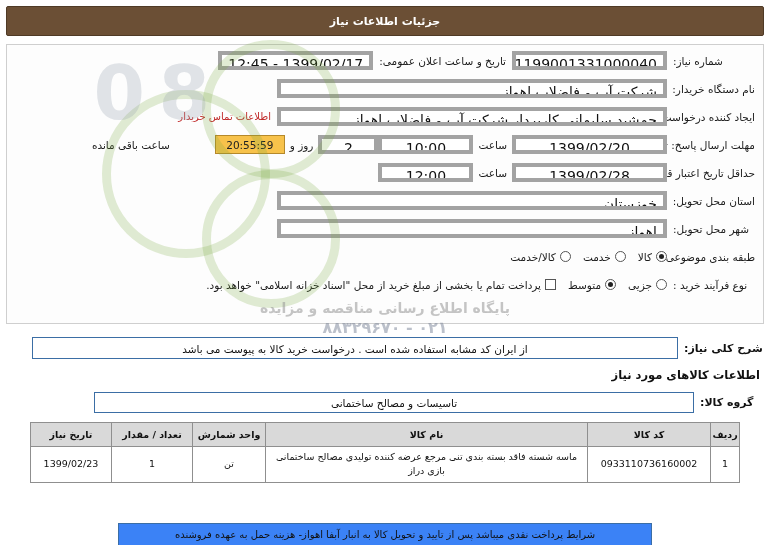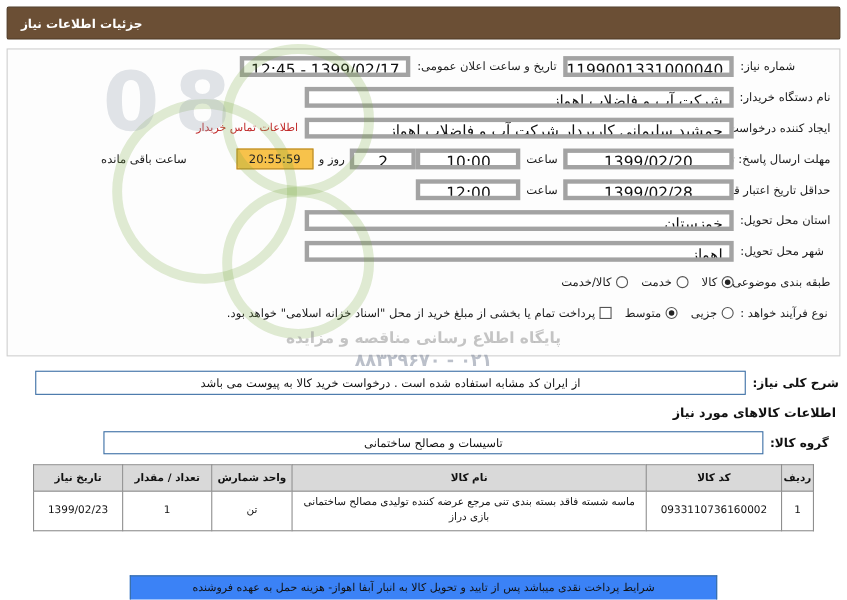--- a/index.html
+++ b/index.html
@@ -27,21 +27,21 @@
     top: 6px;
     right: 6px;
     left: 6px;
     height: 30px;
     background: #6b4f35;
     border: 1px solid #4f3a26;
     border-radius: 2px;
     color: #fff;
     display: flex;
     align-items: center;
-    justify-content: flex-end;
+    justify-content: center;
     padding: 0 12px;
     box-sizing: border-box;
   }
   .header-bar .title {
     font-size: 11px;
     font-weight: bold;
     color: #ffffff;
   }
   
   .form-panel {
@@ -399,21 +399,21 @@
         <span class="radio"></span>
         <span>خدمت</span>
       </span>
       <span class="optgrp">
         <span class="radio"></span>
         <span>کالا/خدمت</span>
       </span>
     </div>
 
     <div class="row">
-      <span class="lbl lbl-main">نوع فرآیند خواهد :</span>
+      <span class="lbl lbl-main">نوع فرآیند خرید :</span>
       <span class="optgrp">
         <span class="radio"></span>
         <span>جزیی</span>
       </span>
       <span class="optgrp">
         <span class="radio on"></span>
         <span>متوسط</span>
       </span>
       <span class="optgrp">
         <span class="checkbox"></span>

